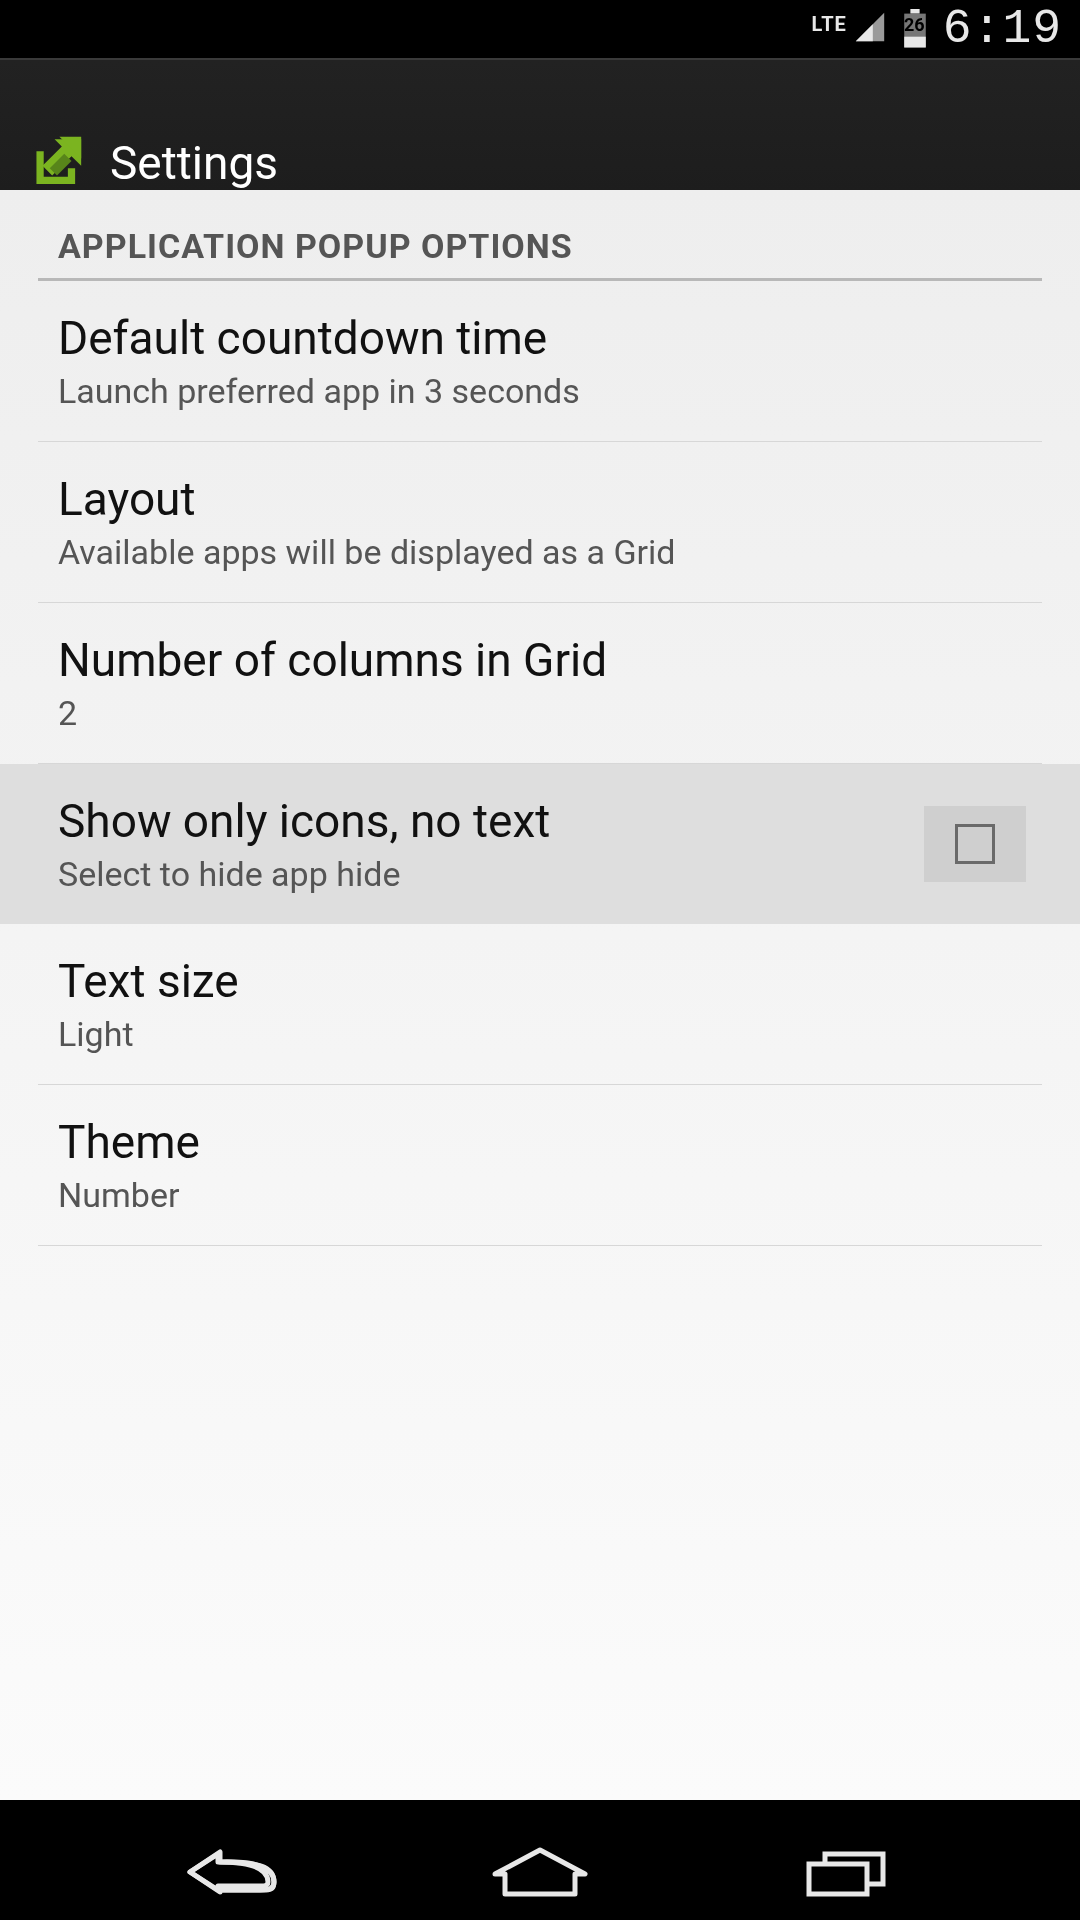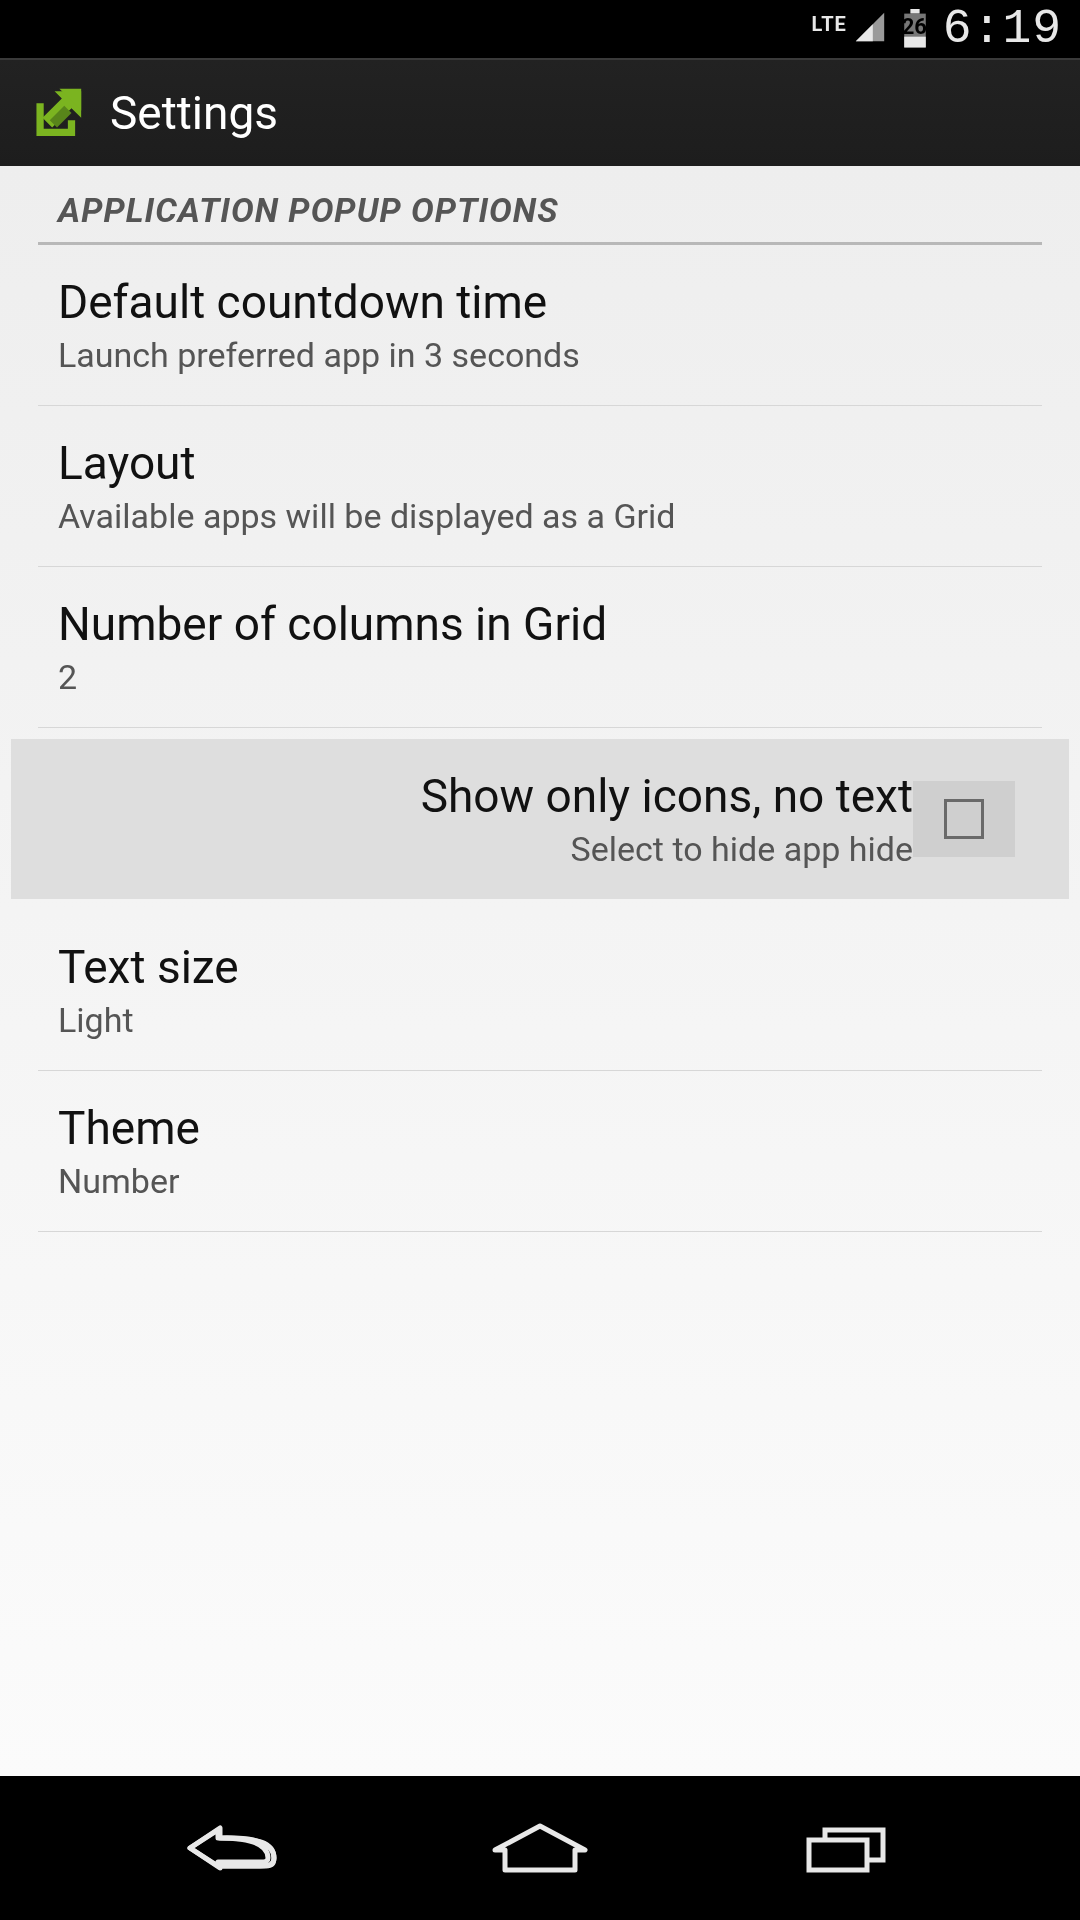--- a/index.html
+++ b/index.html
@@ -11,52 +11,52 @@
     display: flex;
     justify-content: flex-end;
     align-items: center;
     padding-right: 18px;
     color: #e8e8e8;
     gap: 14px;
   }
   .status-bar .lte-label { font-size: 20px; font-weight: 700; letter-spacing: 1px; margin-bottom: 10px; margin-right: -8px; }
   .status-bar .time { font-size: 48px; font-weight: 300; letter-spacing: 1px; font-family: Liberation Mono, monospace; }
   .status-bar .battery-wrap { position: relative; display:flex; align-items:center; }
-  .status-bar .battery-num { position:absolute; left:0; right:1px; top:5px; text-align:center; font-size:22px; font-weight:700; color:#000; }
+  .status-bar .battery-num { position:absolute; left:0; right:1px; top:5px; text-align:center; font-size:18px; font-weight:700; color:#000; }
   
   .action-bar {
-    height: 108px;
+    height: 132px;
     background: linear-gradient(#222, #1d1d1d);
     border-top: 2px solid #3a3a3a;
     display: flex;
-    align-items: center;
+    align-items: flex-end;
     padding-left: 28px;
     gap: 24px;
   }
   .action-bar .app-icon { width: 58px; height: 58px; display:flex; align-items:center; justify-content:center; }
   .action-bar .title { color: #fff; font-size: 46px; font-weight: 400; }
   
   .content {
     height: calc(1920px - 58px - 108px - 144px);
     background: linear-gradient(#eeeeee, #fbfbfb);
     overflow: hidden;
   }
   .section-header-wrap { margin: 0 38px; border-bottom: 3px solid #b8b8b8; }
-  .section-header-text { padding: 24px 0 12px 20px; color:#555; font-size:34px; font-weight:700; letter-spacing:1px;font-style:italic;}
+  .section-header-text { padding: 36px 0 12px 20px; color:#555; font-size:34px; font-weight:700; letter-spacing:1px;}
   
   .item {
     padding: 30px 38px 30px 58px;
     border-bottom: 1px solid #d7d7d7;
     margin: 0 38px 0 0;
     margin-left: 38px;
     padding-left: 20px;
     padding-right: 0;
     display:flex; align-items:center;
   }
-  .item.highlight { background:#dedede; margin:11px; padding-left:58px; padding-right:54px; border-bottom:none;text-align:right; }
+  .item.highlight { background:#dedede; margin:0; padding-left:58px; padding-right:54px; border-bottom:none; }
   .item .texts { flex:1; }
   .item-title { font-size: 46px; color: #111; font-weight: 400; margin-bottom: 6px; }
   .item-sub { font-size: 34px; color: #555; }
   .checkbox-holder {
     width: 102px; height: 76px; background:#cfcfcf; display:flex; align-items:center; justify-content:center;
   }
   .checkbox-box { width:40px; height:40px; border:3px solid #6a6a6a; }
   
   .nav-bar {
     height: 144px;

